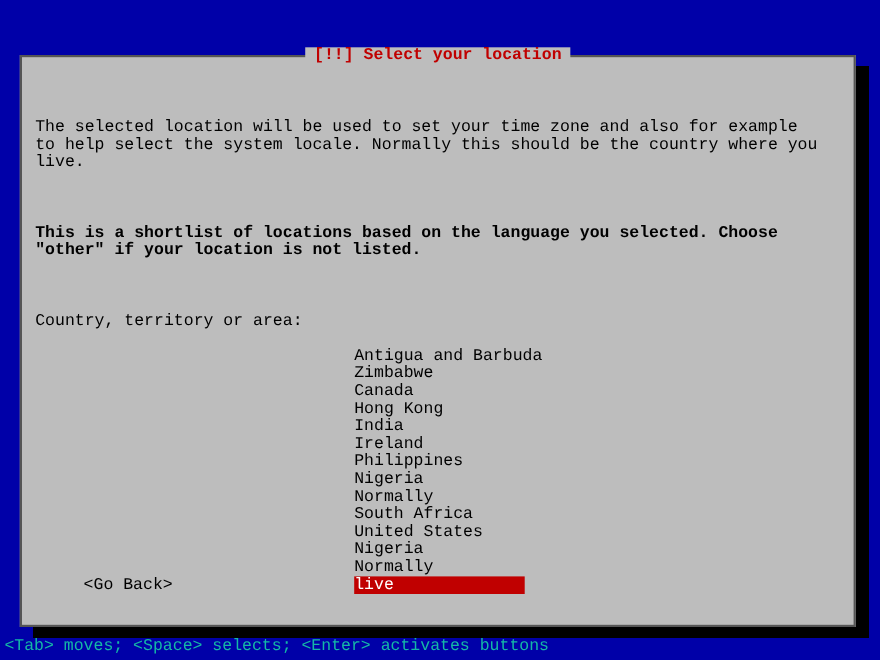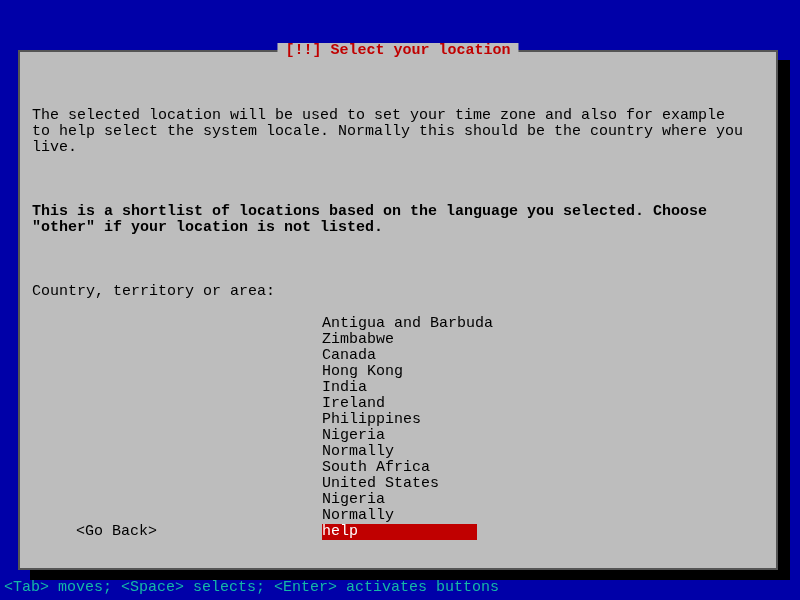--- a/index.html
+++ b/index.html
@@ -102,19 +102,19 @@
       <div class="item">Hong Kong</div>
       <div class="item">India</div>
       <div class="item">Ireland</div>
       <div class="item">Philippines</div>
       <div class="item">Nigeria</div>
       <div class="item">Normally</div>
       <div class="item">South Africa</div>
       <div class="item">United States</div>
       <div class="item">Nigeria</div>
       <div class="item">Normally</div>
-      <div class="item selected">help</div>
+      <div class="item selected">live</div>
     </div>
 
   <div class="goback">&lt;Go Back&gt;</div>
 </div>
 
 <div class="helpbar">&lt;Tab&gt; moves; &lt;Space&gt; selects; &lt;Enter&gt; activates buttons</div>
 
 </body></html>

